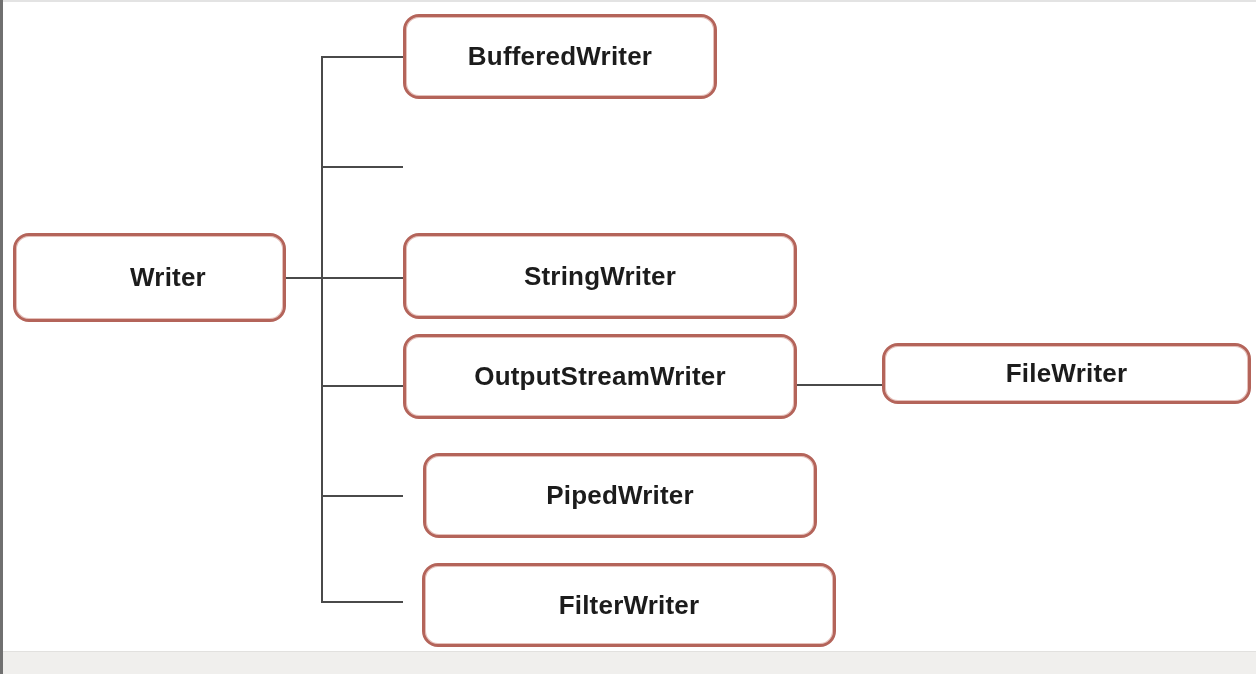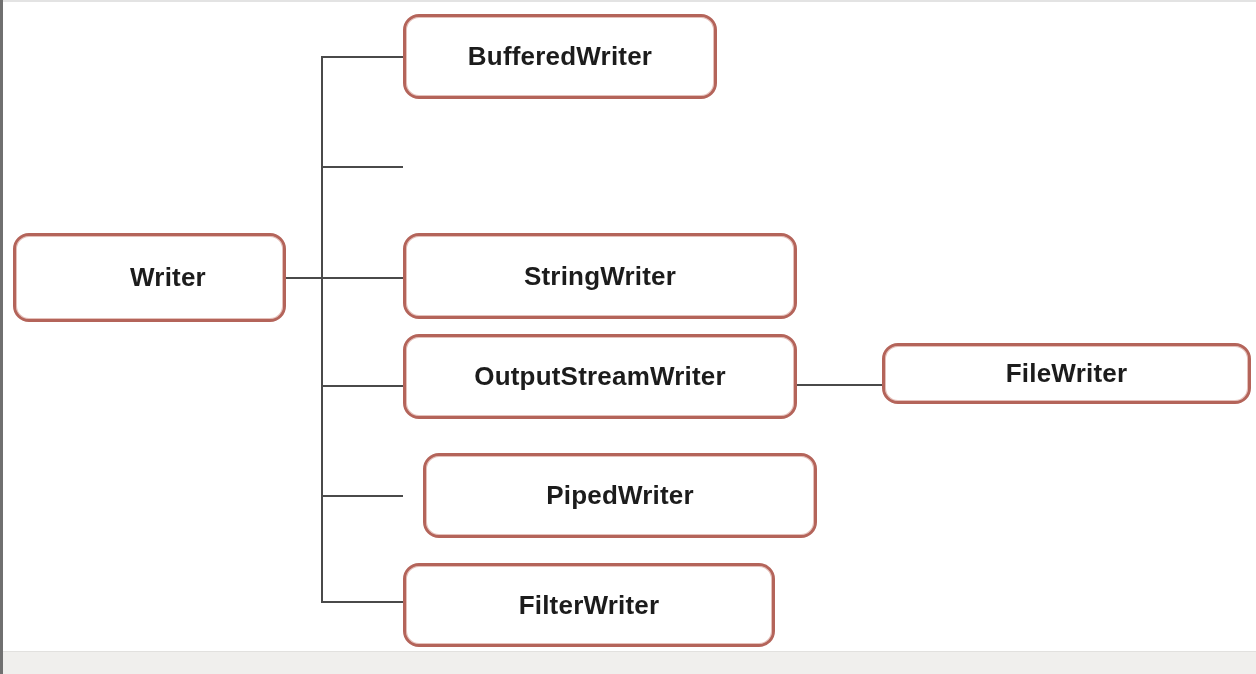--- a/index.html
+++ b/index.html
@@ -50,21 +50,21 @@
     color: #1c1c1c;
     letter-spacing: 0.2px;
     box-sizing: border-box;
   }
   .node-writer        { left: 13px;  top: 233px; width: 273px; height: 89px; padding-left: 37px; }
   .node-buffered      { left: 403px; top: 14px;  width: 314px; height: 85px; }
   .node-chararray     { left: 403px; top: 124px; width: 394px; height: 85px; }
   .node-string        { left: 403px; top: 233px; width: 394px; height: 86px; }
   .node-outputstream  { left: 403px; top: 334px; width: 394px; height: 85px; }
   .node-piped         { left: 403px; top: 453px; width: 394px; height: 85px; margin-left: 20px; }
-  .node-filter        { left: 403px; top: 563px; width: 372px; height: 84px; }
+  .node-filter        { left: 422px; top: 563px; width: 414px; height: 84px; }
   .node-filewriter    { left: 882px; top: 343px; width: 369px; height: 61px; }
   
   .conn {
     position: absolute;
     background: #4a4a4a;
   }
   .conn-h { height: 2px; }
   .conn-v { width: 2px; }
   .trunk            { left: 321px; top: 56px;  height: 547px; }
   .branch-root      { left: 286px; top: 277px; width: 117px; }   

